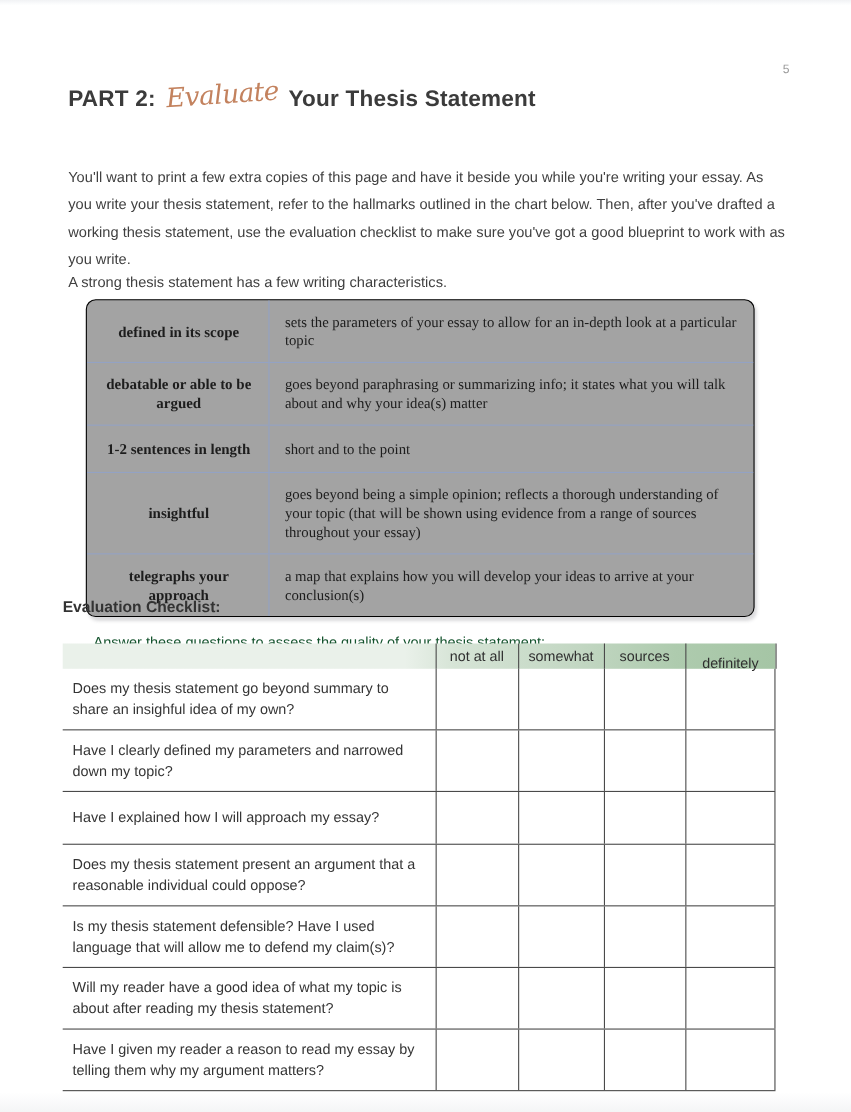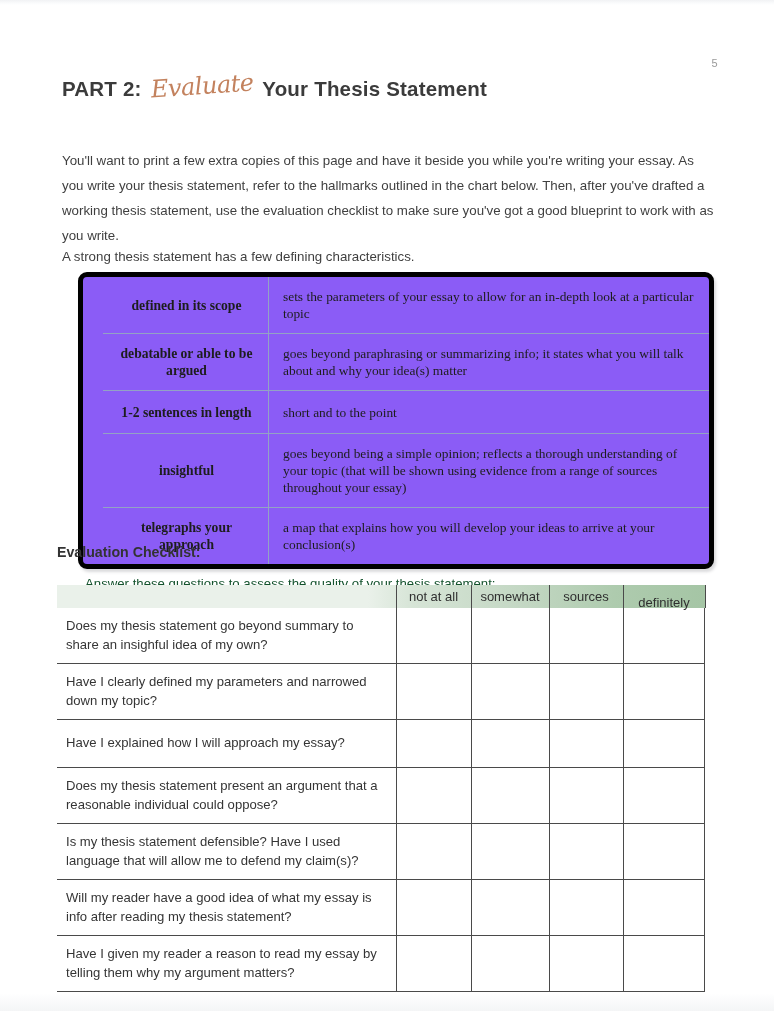--- a/index.html
+++ b/index.html
@@ -92,27 +92,26 @@
     font-size: 13.3px;
     color: #3f3f3f;
   }
 
   
   .char-table {
     position: absolute;
     top: 272px;
     left: 78px;
     width: 606px;
-    background: #8b5cf6;
-    border: 5px solid #000000;
+    background: #a3a3a3;
+    border: 1px solid #000000;
     border-radius: 9px;
     box-shadow: 2px 3px 3px rgba(90,90,100,.22);
     overflow: hidden;
     font-family: "Liberation Serif", "DejaVu Serif", serif;
-    padding-left: 20px;
   }
   .char-row {
     display: flex;
     border-bottom: 1px solid #93a2c4;
     min-height: 42px;
   }
   .char-row:last-child { border-bottom: none; }
   .char-label {
     width: 166px;
     flex: 0 0 166px;
@@ -236,21 +235,21 @@
   <div class="page-number">5</div>
 
   <div class="title-row">
     <span class="title-part">PART 2:</span>
     <span class="title-script">Evaluate</span>
     <span class="title-part">Your Thesis Statement</span>
   </div>
 
   <p class="intro">You'll want to print a few extra copies of this page and have it beside you while you're writing your essay. As you write your thesis statement, refer to the hallmarks outlined in the chart below. Then, after you've drafted a working thesis statement, use the evaluation checklist to make sure you've got a good blueprint to work with as you write.</p>
 
-  <div class="lead-in">A strong thesis statement has a few defining characteristics.</div>
+  <div class="lead-in">A strong thesis statement has a few writing characteristics.</div>
 
   <div class="char-table" id="char-table">
       <div class="char-row">
         <div class="char-label">defined in its scope</div>
         <div class="char-desc">sets the parameters of your essay to allow for an in-depth look at a particular topic</div>
       </div>
       <div class="char-row">
         <div class="char-label">debatable or able to be argued</div>
         <div class="char-desc">goes beyond paraphrasing or summarizing info; it states what you will talk about and why your idea(s) matter</div>
       </div>
@@ -314,21 +313,21 @@
           <div class="check-cell c4"></div>
         </div>
         <div class="check-row">
           <div class="check-q">Is my thesis statement defensible? Have I used language that will allow me to defend my claim(s)?</div>
           <div class="check-cell c1"></div>
           <div class="check-cell c2"></div>
           <div class="check-cell c3"></div>
           <div class="check-cell c4"></div>
         </div>
         <div class="check-row">
-          <div class="check-q">Will my reader have a good idea of what my essay is info after reading my thesis statement?</div>
+          <div class="check-q">Will my reader have a good idea of what my topic is about after reading my thesis statement?</div>
           <div class="check-cell c1"></div>
           <div class="check-cell c2"></div>
           <div class="check-cell c3"></div>
           <div class="check-cell c4"></div>
         </div>
         <div class="check-row">
           <div class="check-q">Have I given my reader a reason to read my essay by telling them why my argument matters?</div>
           <div class="check-cell c1"></div>
           <div class="check-cell c2"></div>
           <div class="check-cell c3"></div>

